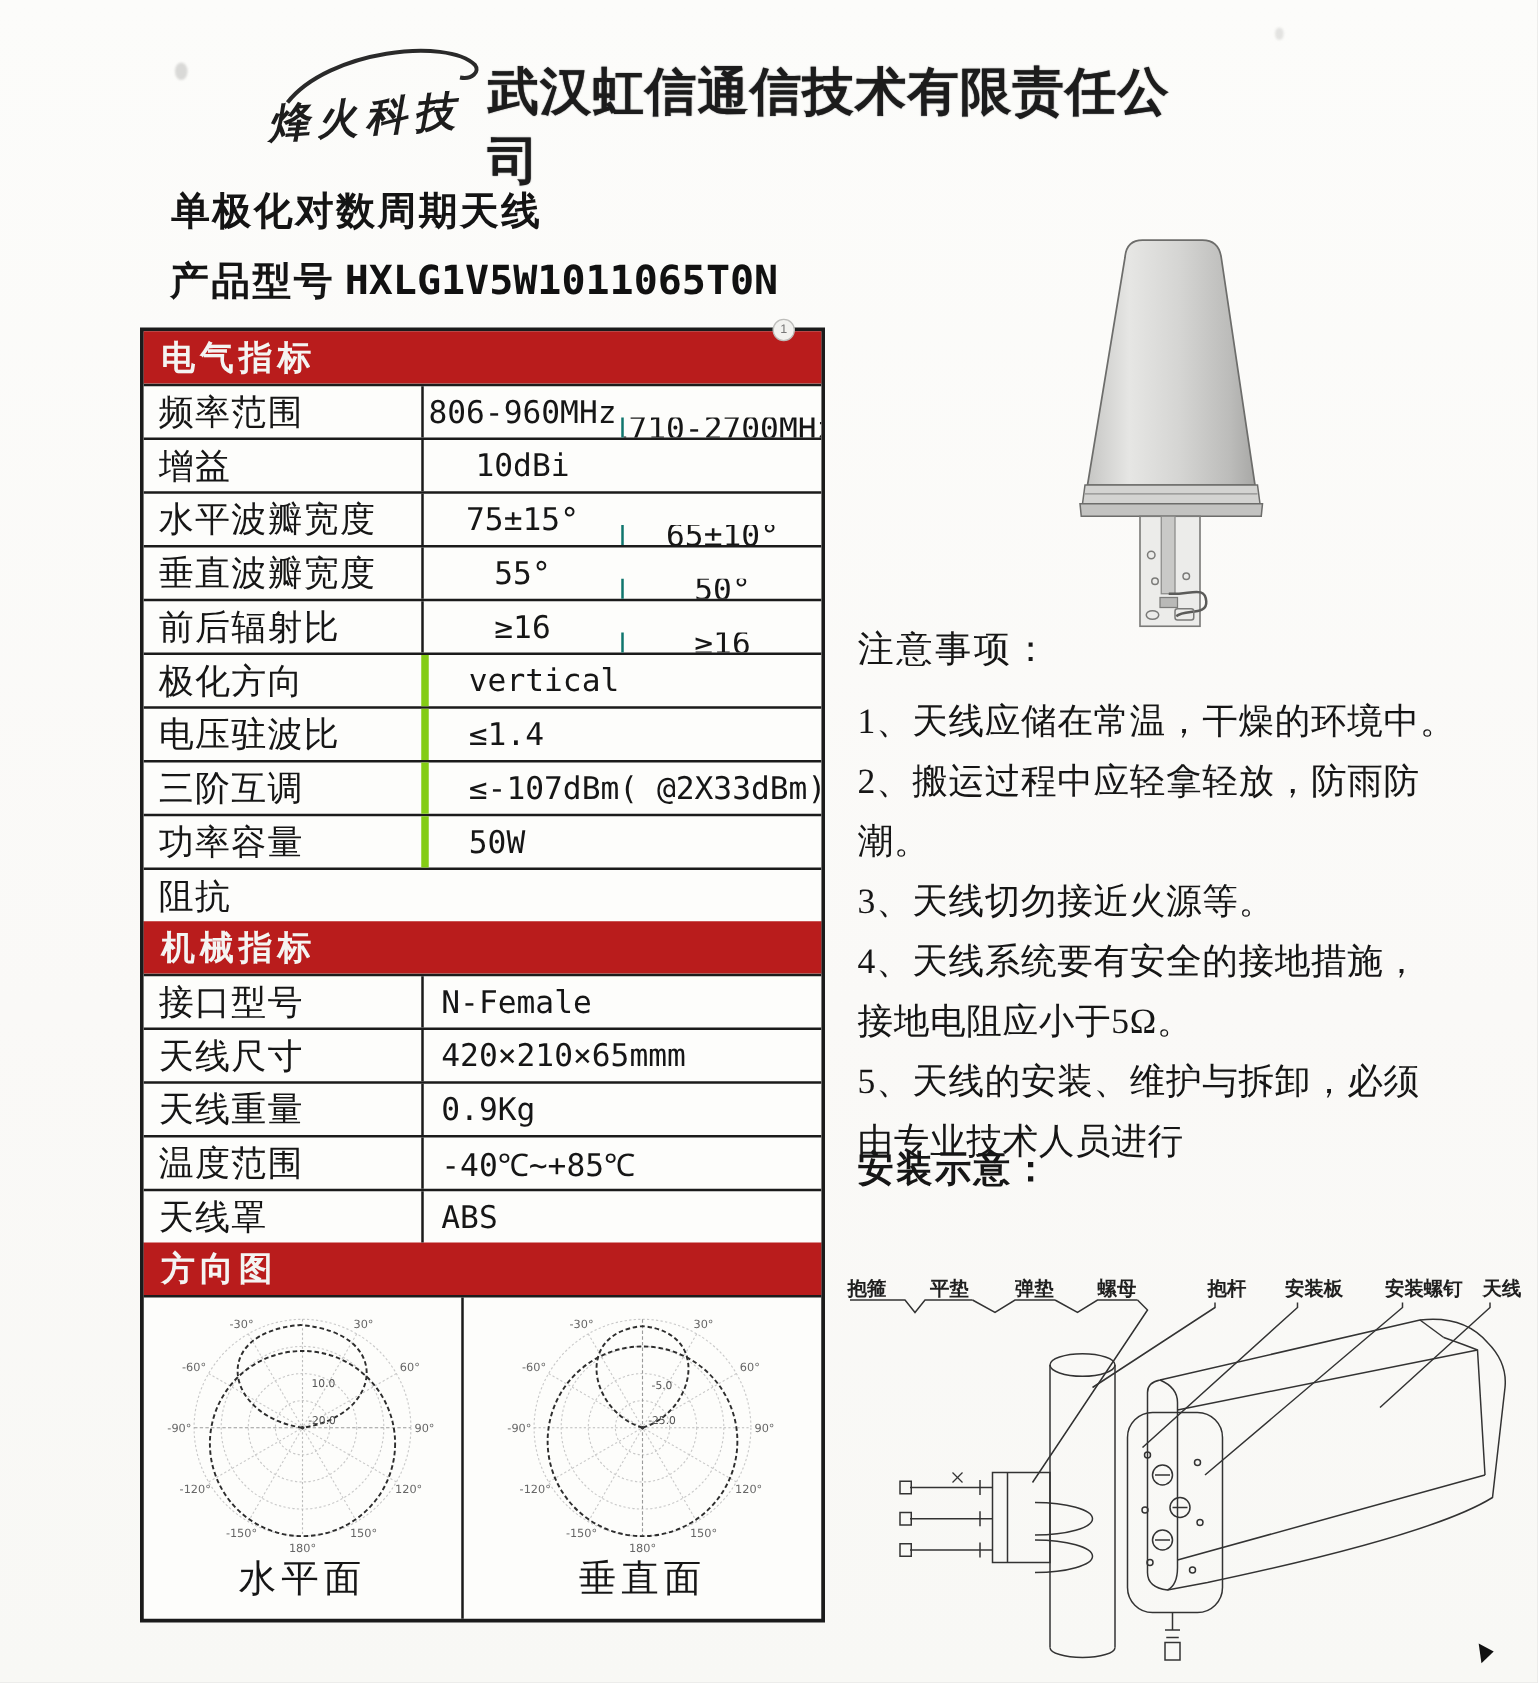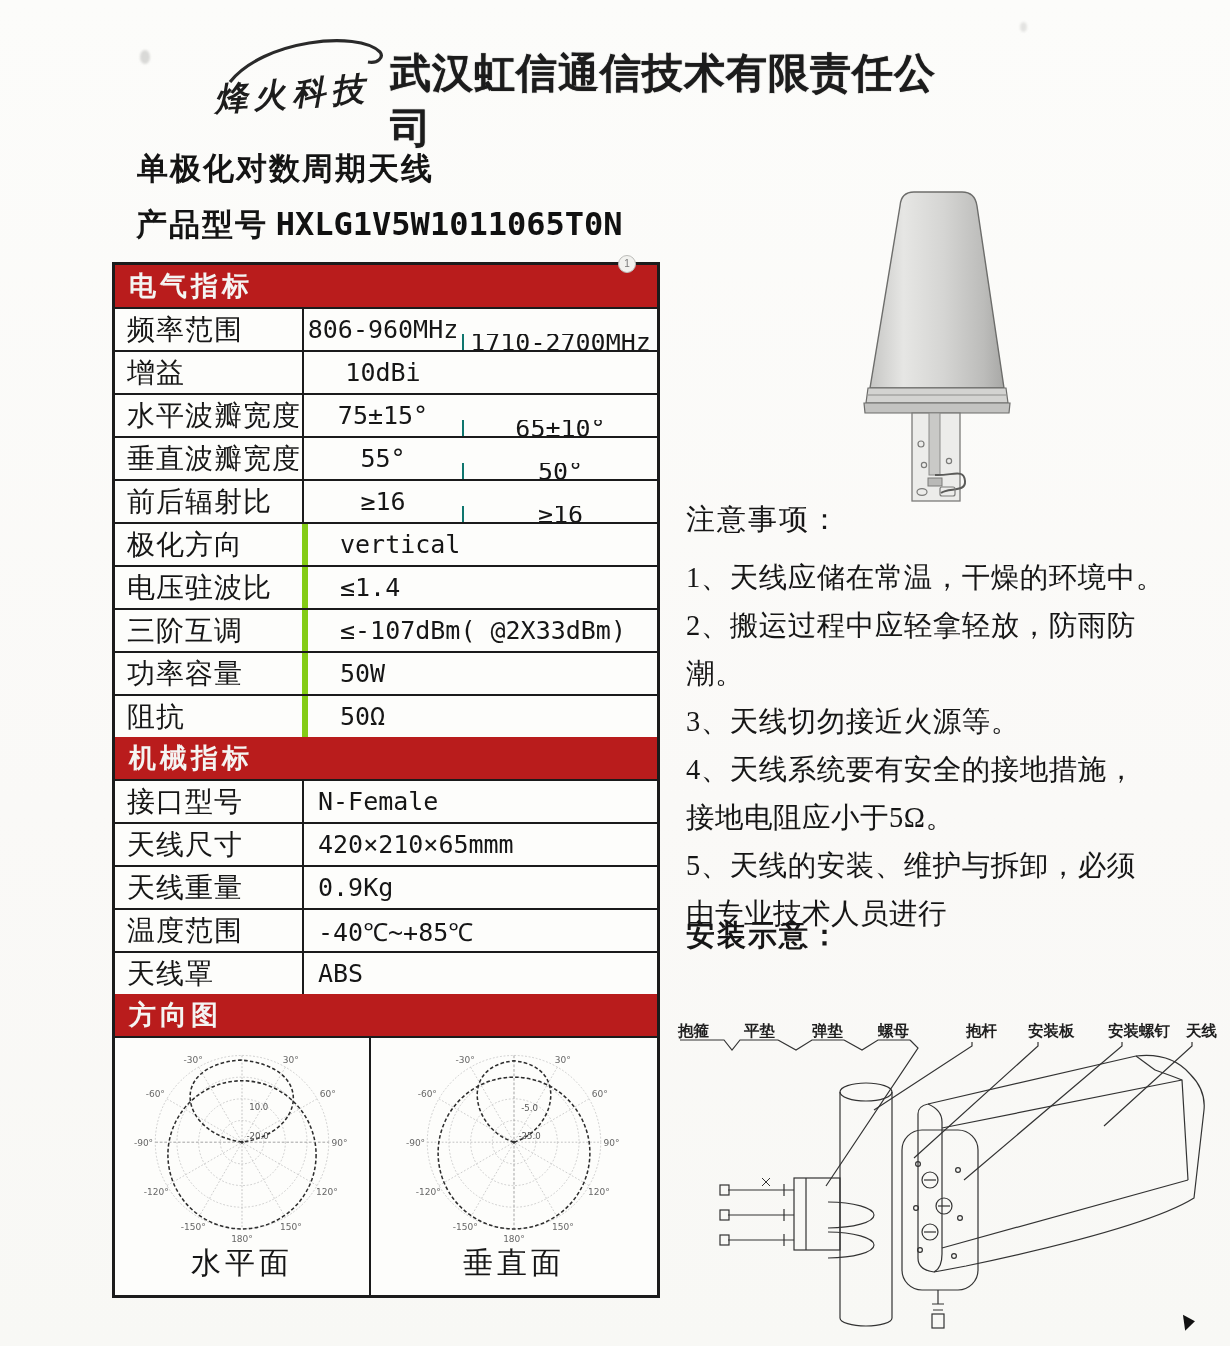--- a/index.html
+++ b/index.html
@@ -36,21 +36,21 @@
     border:3px solid #1b1b1b;background:#fdfdfb;box-sizing:border-box;
   }
   .sec-bar{
     height:42px;background:#b91c1c;color:#f4f4f2;
     font-family:"Liberation Sans",sans-serif;font-weight:bold;
     font-size:27px;line-height:42px;padding-left:14px;letter-spacing:4px;
     box-sizing:border-box;
   }
   .t-row{display:flex;height:43px;border-top:2px solid #1b1b1b;box-sizing:border-box;background:#fdfdfb;}
   .c{box-sizing:border-box;display:flex;align-items:center;overflow:hidden;white-space:nowrap;}
-  .c-label{width:187px;padding-left:12px;font-size:28px;letter-spacing:1px;}
+  .c-label{width:222px;padding-left:12px;font-size:28px;letter-spacing:1px;}
   .c-v1{width:160px;border-left:2px solid #1b1b1b;justify-content:center;font-family:"DejaVu Sans Mono",monospace;font-size:25px;}
   .c-v2{flex:1;border-left:2px solid #0f766e;justify-content:center;font-family:"DejaVu Sans Mono",monospace;font-size:25px;margin-top:25px;}
   .c-span{flex:1;border-left:6px solid #84cc16;padding-left:32px;font-family:"DejaVu Sans Mono",monospace;font-size:25px;}
   .c-mval{flex:1;border-left:2px solid #1b1b1b;padding-left:14px;font-family:"DejaVu Sans Mono",monospace;font-size:25px;}
   .pattern-row{display:flex;height:257px;border-top:2px solid #1b1b1b;}
   .pattern-cell{width:254px;position:relative;box-sizing:border-box;}
   .pattern-cell.right{width:auto;flex:1;border-left:2px solid #1b1b1b;}
   .plot-svg{display:block;margin:3px auto 0 auto;}
   .plot-label{text-align:center;font-size:30px;letter-spacing:4px;margin-top:-4px;}
   
@@ -143,21 +143,20 @@
     <div class="t-row">
       <div class="c c-label">三阶互调</div>
       <div class="c c-span">≤-107dBm( @2X33dBm)</div>
     </div>
     <div class="t-row">
       <div class="c c-label">功率容量</div>
       <div class="c c-span">50W</div>
     </div>
     <div class="t-row">
       <div class="c c-label">阻抗</div>
-      <div class="c c-span">50Ω</div>
     </div>
 
     <div class="sec-bar">机械指标</div>
 
     <div class="t-row">
       <div class="c c-label">接口型号</div>
       <div class="c c-mval">N-Female</div>
     </div>
     <div class="t-row">
       <div class="c c-label">天线尺寸</div>

